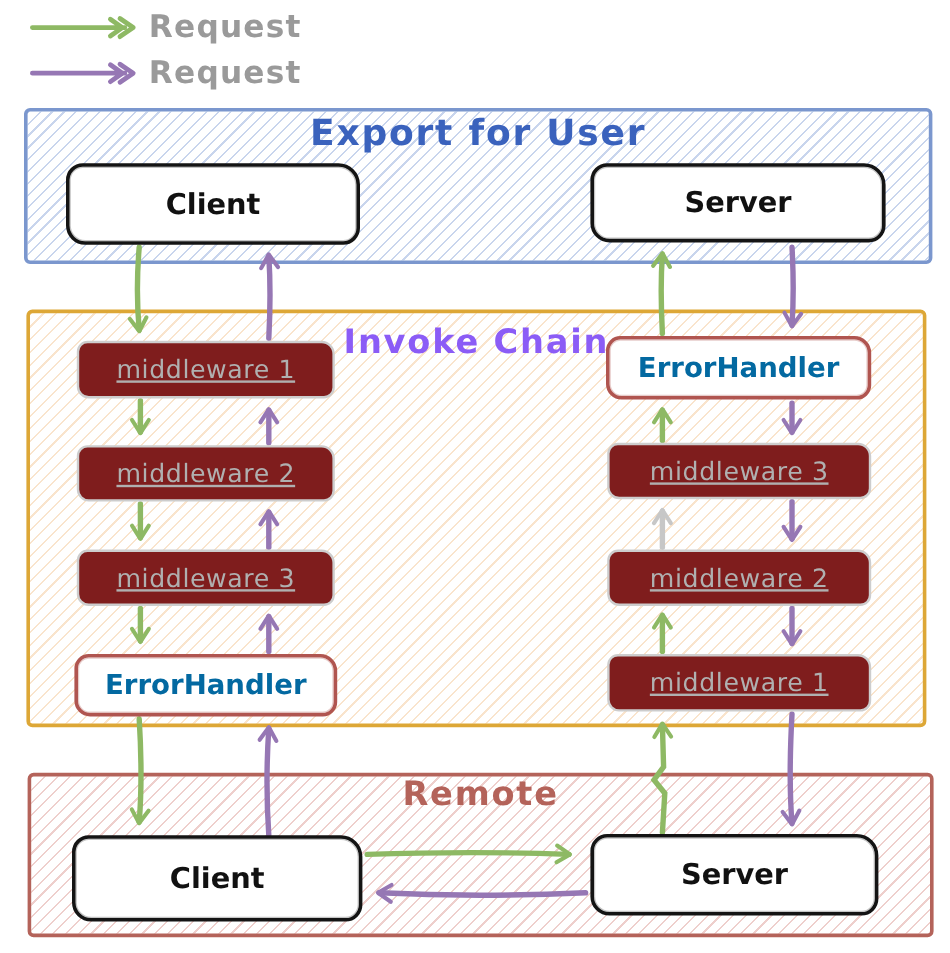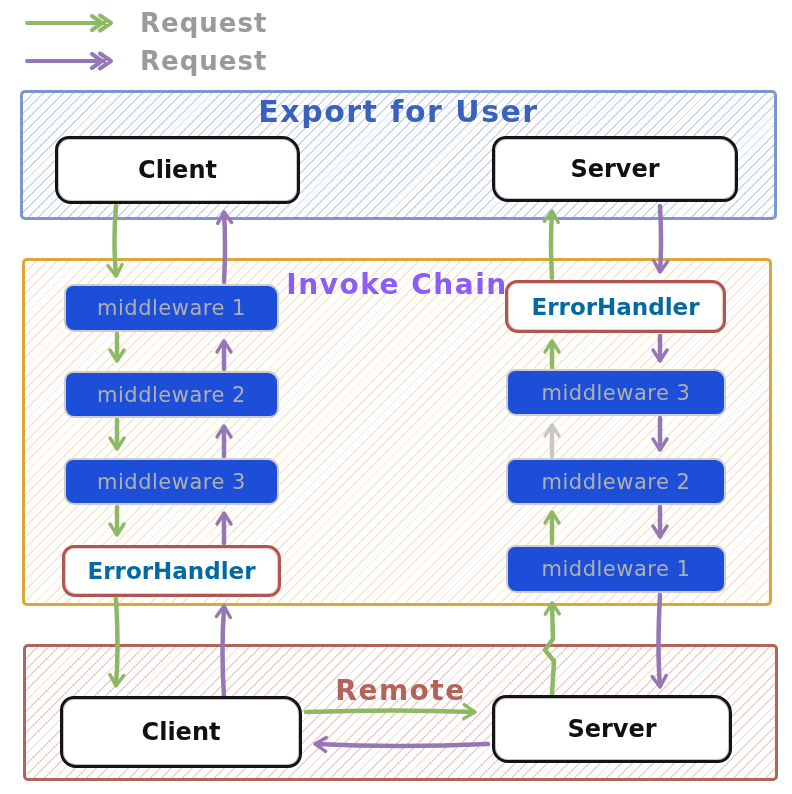--- a/index.html
+++ b/index.html
@@ -2,21 +2,21 @@
 <html><head>
 <meta charset="utf-8">
 <style>
   html,body{margin:0;padding:0;background:#ffffff;}
   .canvas{
     position:relative;width:792px;height:794px;background:#ffffff;
     font-family:"DejaVu Sans",sans-serif;overflow:hidden;
   }
   
   .legend{position:absolute;left:24px;top:4px;z-index:20;}
-  .legend-row{display:flex;align-items:center;gap:16px;height:38px;}
+  .legend-row{display:flex;align-items:center;height:38px;}
   .legend-label{font-size:26px;font-weight:600;color:#9a9a9a;letter-spacing:1px;}
   
   .section{position:absolute;border-radius:5px;box-sizing:border-box;z-index:1;}
   .section-export{
     left:20px;top:90px;width:757px;height:130px;
     border:3px solid #7b97ce;
     background:repeating-linear-gradient(135deg,rgba(119,150,210,0.40) 0px,rgba(119,150,210,0.40) 1.3px,transparent 1.3px,transparent 7px);
   }
   .section-invoke{
     left:22px;top:258px;width:750px;height:348px;
@@ -24,34 +24,34 @@
     background:repeating-linear-gradient(135deg,rgba(236,166,88,0.30) 0px,rgba(236,166,88,0.30) 1.3px,transparent 1.3px,transparent 7.5px);
   }
   .section-remote{
     left:23px;top:644px;width:755px;height:137px;
     border:3px solid #b4635a;
     background:repeating-linear-gradient(135deg,rgba(203,106,97,0.32) 0px,rgba(203,106,97,0.32) 1.3px,transparent 1.3px,transparent 7.5px);
   }
   .section-title{position:absolute;width:100%;text-align:center;font-weight:bold;letter-spacing:1.5px;z-index:2;}
   .title-export{left:20px;top:94px;width:757px;font-size:30px;color:#3a62bd;}
   .title-invoke{left:22px;top:268px;width:750px;font-size:28px;color:#8b5cf6;}
-  .title-remote{left:23px;top:674px;width:755px;font-size:28px;color:#b4635a;line-height:1.22;}
+  .title-remote{left:23px;top:645px;width:755px;font-size:28px;color:#b4635a;line-height:1.22;}
   
   .node,.mw,.eh{
     position:absolute;box-sizing:border-box;display:flex;align-items:center;justify-content:center;
     background:#ffffff;z-index:10;
   }
   .node{
     border:3px solid #141414;border-radius:14px 18px 14px 16px;
     font-size:24px;font-weight:bold;color:#111111;
     box-shadow:inset 0 0 0 1px rgba(20,20,20,0.25);
   }
   .mw{
-    background:#1d4ed8;border:2.5px solid #cdcdcd;border-radius:9px 11px 9px 10px;
-    font-size:21px;color:#b0b0b0;letter-spacing:0.5px;
+    background:#7f1d1d;border:2.5px solid #cdcdcd;border-radius:9px 11px 9px 10px;
+    font-size:21px;color:#b0b0b0;letter-spacing:0.5px;text-decoration:underline;
   }
   .eh{
     border:3.5px solid #b05550;border-radius:12px 14px 12px 13px;
     font-size:23px;font-weight:bold;color:#0369a1;
     box-shadow:inset 0 0 0 1px rgba(176,85,80,0.3);
   }
   
   .n-export-client{left:55px;top:136px;width:245px;height:68px;}
   .n-export-server{left:492px;top:136px;width:246px;height:66px;}
   .n-remote-client{left:60px;top:696px;width:242px;height:72px;}

